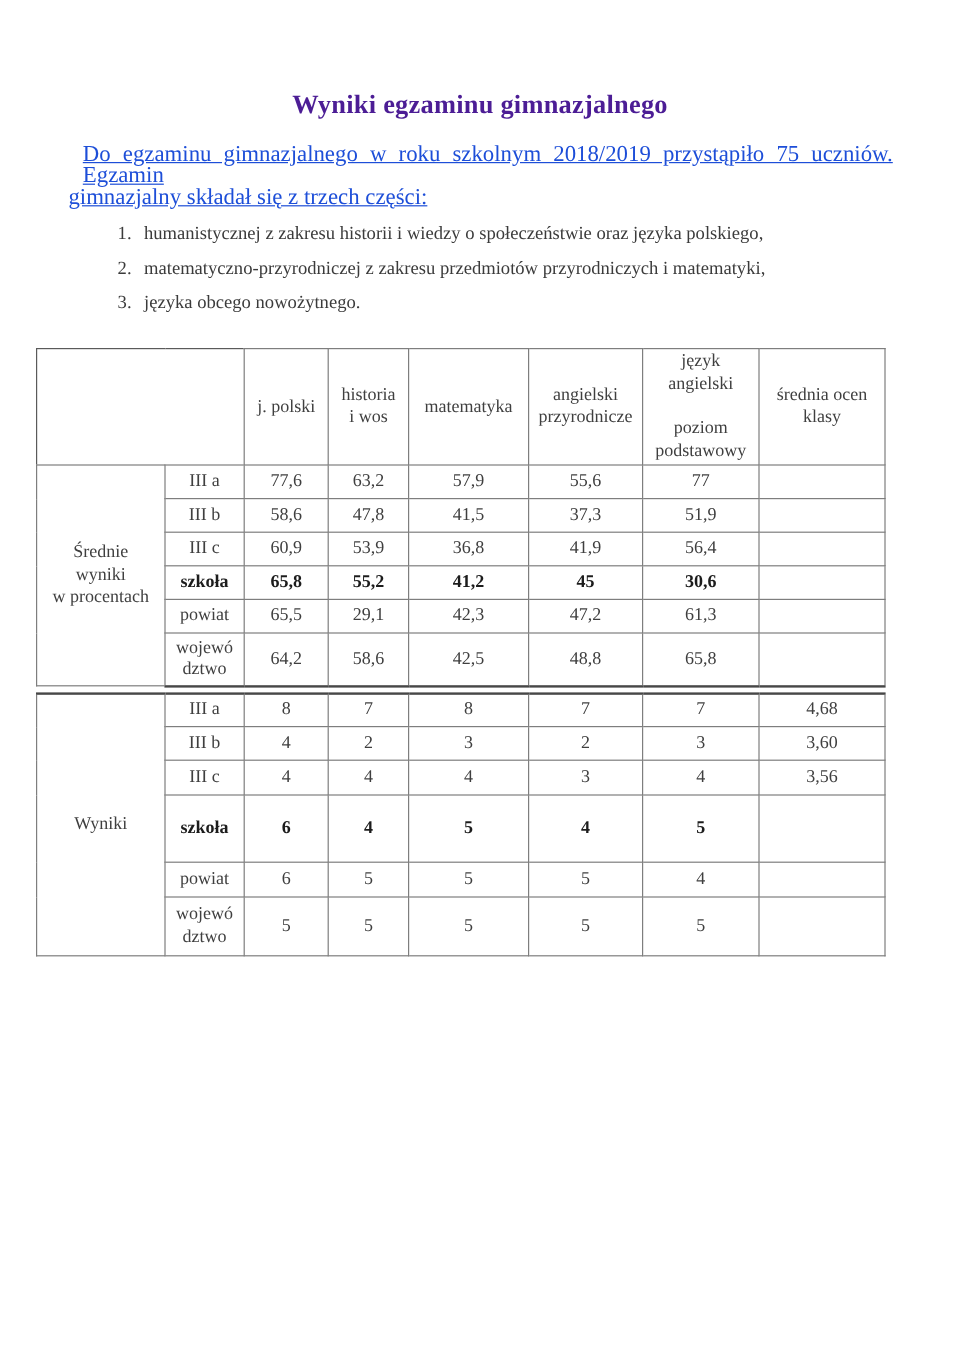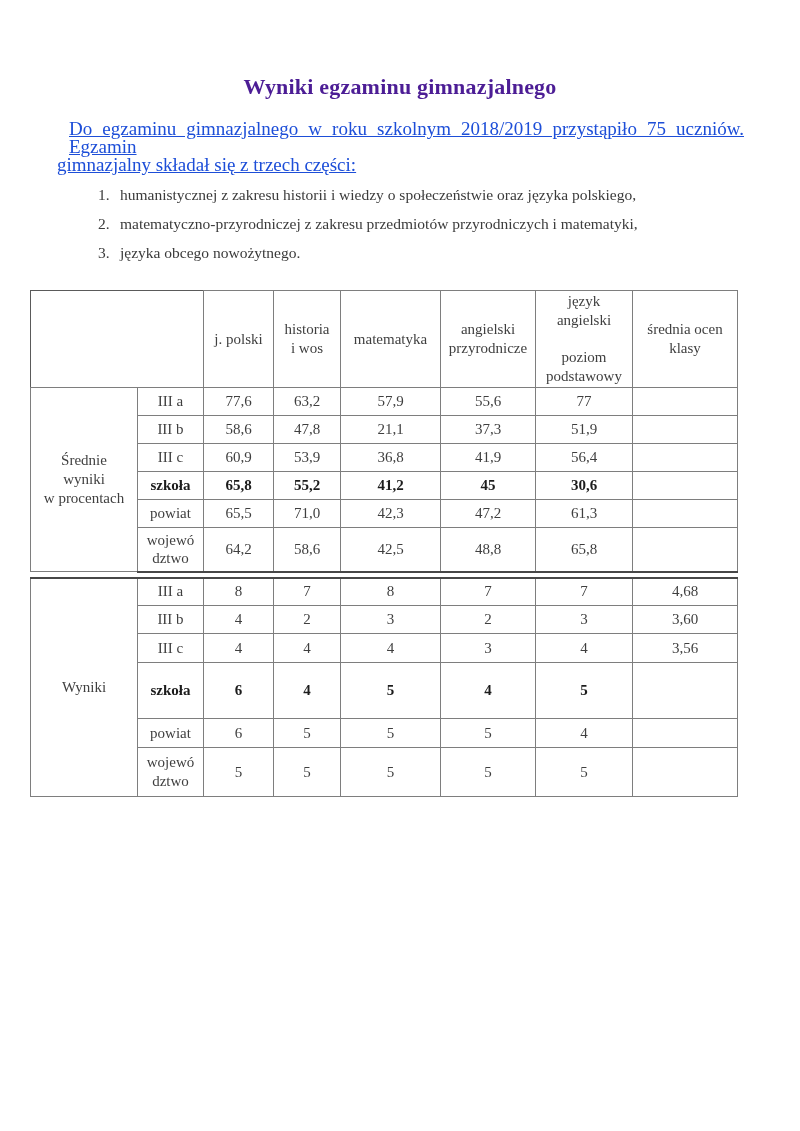--- a/index.html
+++ b/index.html
@@ -148,21 +148,21 @@
         <td>63,2</td>
         <td>57,9</td>
         <td>55,6</td>
         <td>77</td>
         <td></td>
       </tr>
       <tr class="r28">
         <td>III b</td>
         <td>58,6</td>
         <td>47,8</td>
-        <td>21,1</td>
+        <td>41,5</td>
         <td>37,3</td>
         <td>51,9</td>
         <td></td>
       </tr>
       <tr class="r28">
         <td>III c</td>
         <td>60,9</td>
         <td>53,9</td>
         <td>36,8</td>
         <td>41,9</td>
@@ -174,21 +174,21 @@
         <td>65,8</td>
         <td>55,2</td>
         <td>41,2</td>
         <td>45</td>
         <td>30,6</td>
         <td></td>
       </tr>
       <tr class="r28">
         <td>powiat</td>
         <td>65,5</td>
-        <td>71,0</td>
+        <td>29,1</td>
         <td>42,3</td>
         <td>47,2</td>
         <td>61,3</td>
         <td></td>
       </tr>
       <tr class="r44 lastrow">
         <td>wojewó
 dztwo</td>
         <td>64,2</td>
         <td>58,6</td>

